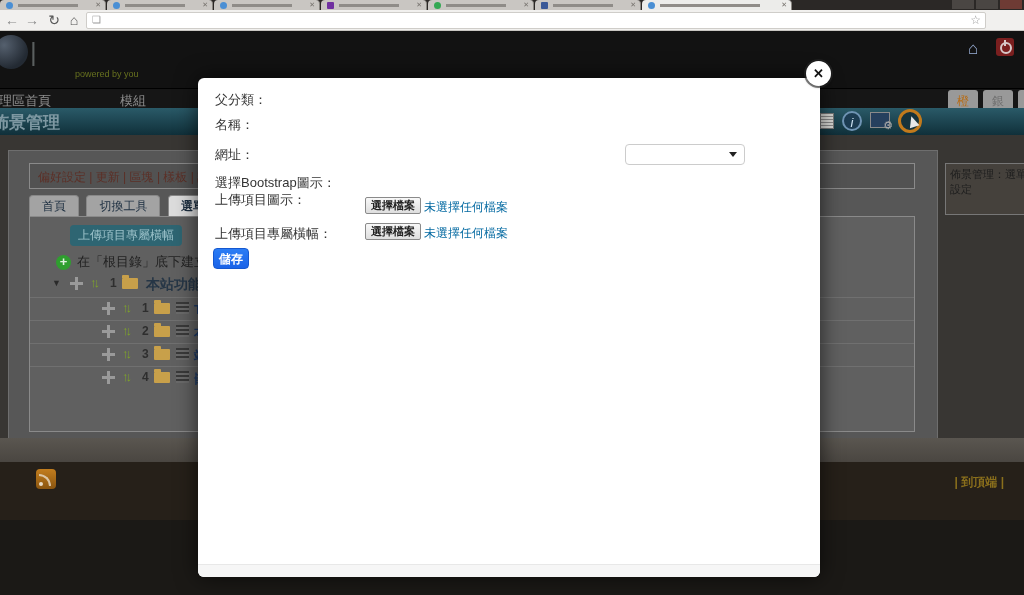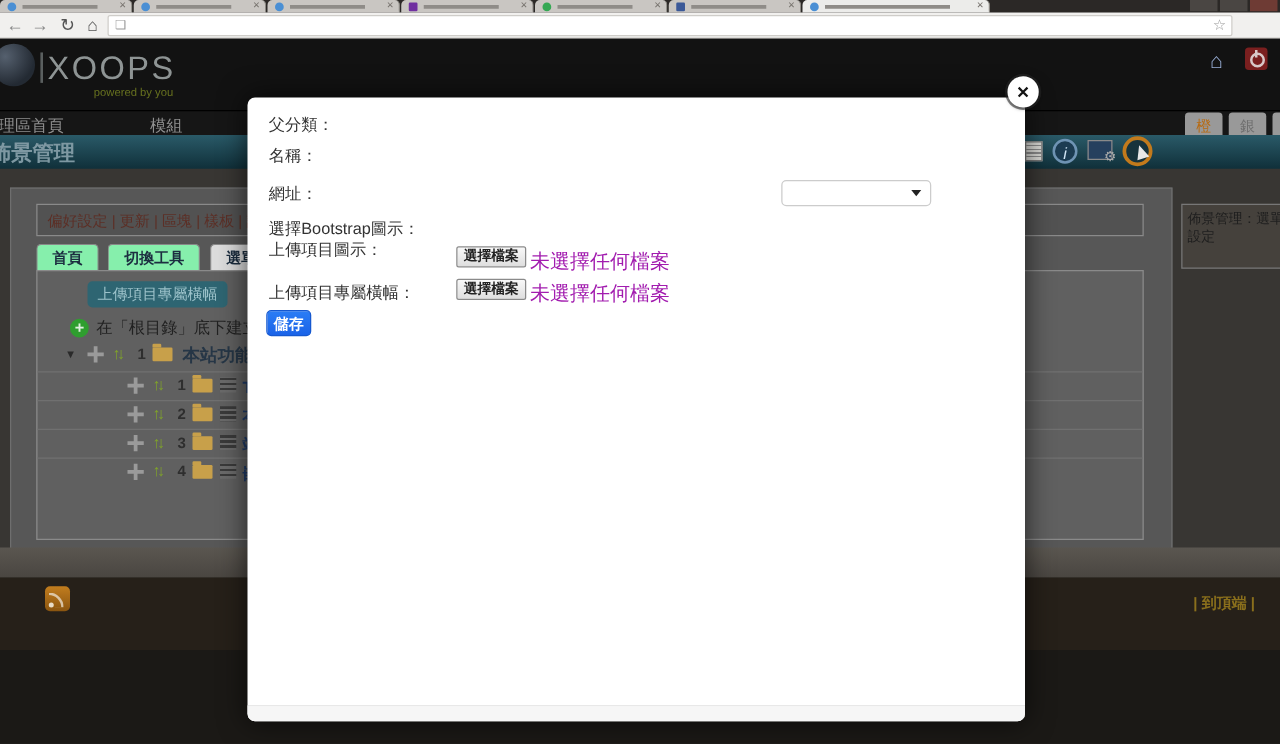--- a/index.html
+++ b/index.html
@@ -56,22 +56,22 @@
   .ico-pointer{position:absolute;left:898px;top:1px;width:24px;height:24px;border-radius:50%;border:3px solid #c27a1c;background:#17333c;}
   .ico-pointer::before{content:"";position:absolute;left:7px;top:4px;width:0;height:0;
     border-left:5px solid transparent;border-right:5px solid transparent;border-bottom:11px solid #e8e8e8;
     transform:rotate(-18deg);}
 
   .panel{position:absolute;left:8px;top:119px;width:930px;height:290px;background:#575757;border:1px solid #6e6e6e;}
   .linkbox{position:absolute;left:20px;top:12px;width:886px;height:26px;border:1px solid #8a8a8a;background:#525252;
     font-size:12px;color:#5c2f26;padding:5px 8px;white-space:nowrap;overflow:hidden;}
   .xtabs{position:absolute;left:20px;top:44px;height:21px;}
   .xtab{display:inline-block;height:21px;line-height:21px;padding:0 12px;margin-right:3px;
-    background:#86efac;border:1px solid #888;border-bottom:none;border-radius:4px 4px 0 0;
-    font-size:12px;color:#1c2e40;vertical-align:top;font-weight:bold;}
+    background:#a3a3a3;border:1px solid #888;border-bottom:none;border-radius:4px 4px 0 0;
+    font-size:12px;color:#1c2e40;vertical-align:top;}
   .xtab.active{background:#dcdcdc;font-weight:bold;}
   .contentbox{position:absolute;left:20px;top:65px;width:886px;height:216px;background:#606060;border:1px solid #8a8a8a;}
   .quickbtn{position:absolute;left:40px;top:8px;width:112px;height:21px;background:#2e6572;border-radius:4px;
     color:#9cc2ca;font-size:12px;text-align:center;line-height:21px;}
   .hintline{position:absolute;left:26px;top:36px;height:16px;font-size:13px;color:#222;}
   .plus{display:inline-block;width:15px;height:15px;border-radius:50%;background:#2f9e2f;color:#dff0df;
     font-size:13px;font-weight:bold;text-align:center;line-height:14px;vertical-align:middle;margin-right:6px;}
   .trow{position:absolute;left:0px;width:884px;height:23px;font-size:13px;}
   .trow.sep{border-top:1px solid #707070;}
   .t-collapse{position:absolute;left:22px;top:5px;font-size:9px;color:#2a2a2a;}
@@ -113,21 +113,21 @@
   .fselect{position:absolute;height:21px;border:1px solid #ccc;border-radius:4px;background:#fff;
     font-size:12px;color:#333;padding:0 8px;line-height:19px;}
   .fselect .caret{position:absolute;right:7px;top:7px;width:0;height:0;
     border-left:4px solid transparent;border-right:4px solid transparent;border-top:5px solid #222;}
   .ftext{position:absolute;height:21px;border:1px solid #ccc;border-radius:4px;background:#fff;
     font-size:13px;color:#333;padding:0 8px;outline:none;}
   .ftext::placeholder{color:#aaa;}
   .filebtn{position:absolute;height:17px;border:1px solid #8a8a8a;border-radius:2px;
     background:linear-gradient(#f8f8f8,#dedede);font-size:11px;font-weight:bold;color:#222;
     padding:0 5px;line-height:15px;}
-  .nofile{position:absolute;font-size:16px;color:#a21caf;}
+  .nofile{position:absolute;font-size:12px;color:#0369a1;}
   .savebtn{position:absolute;left:15px;top:170px;width:36px;height:21px;background:linear-gradient(#2b7df5,#1a63e8);
     border:1px solid #1558d0;border-radius:4px;color:#fff;font-size:12px;font-weight:bold;
     text-align:center;line-height:20px;}
 </style>
 </head>
 <body>
 
 <div class="screen">
 
   <div class="tabstrip">
@@ -182,21 +182,20 @@
       <span class="doc">❏</span>
       <span class="star">☆</span>
     </div>
   </div>
 
   <div class="site">
 
     <div class="xheader">
       <div class="logoball"></div>
       <span class="logopipe">|</span>
-      <span class="logotext">XOOPS</span>
       <span class="tagline">powered by you</span>
       <span class="hdr-home">⌂</span>
       <span class="hdr-power"></span>
     </div>
 
     <div class="xnav">
       <span class="xnav-item" style="left:-14px">管理區首頁</span>
       <span class="xnav-item" style="left:120px">模組</span>
       <span class="themebtn" style="left:948px;color:#b86a10">橙</span>
       <span class="themebtn" style="left:983px;color:#6f6f6f">銀</span>

